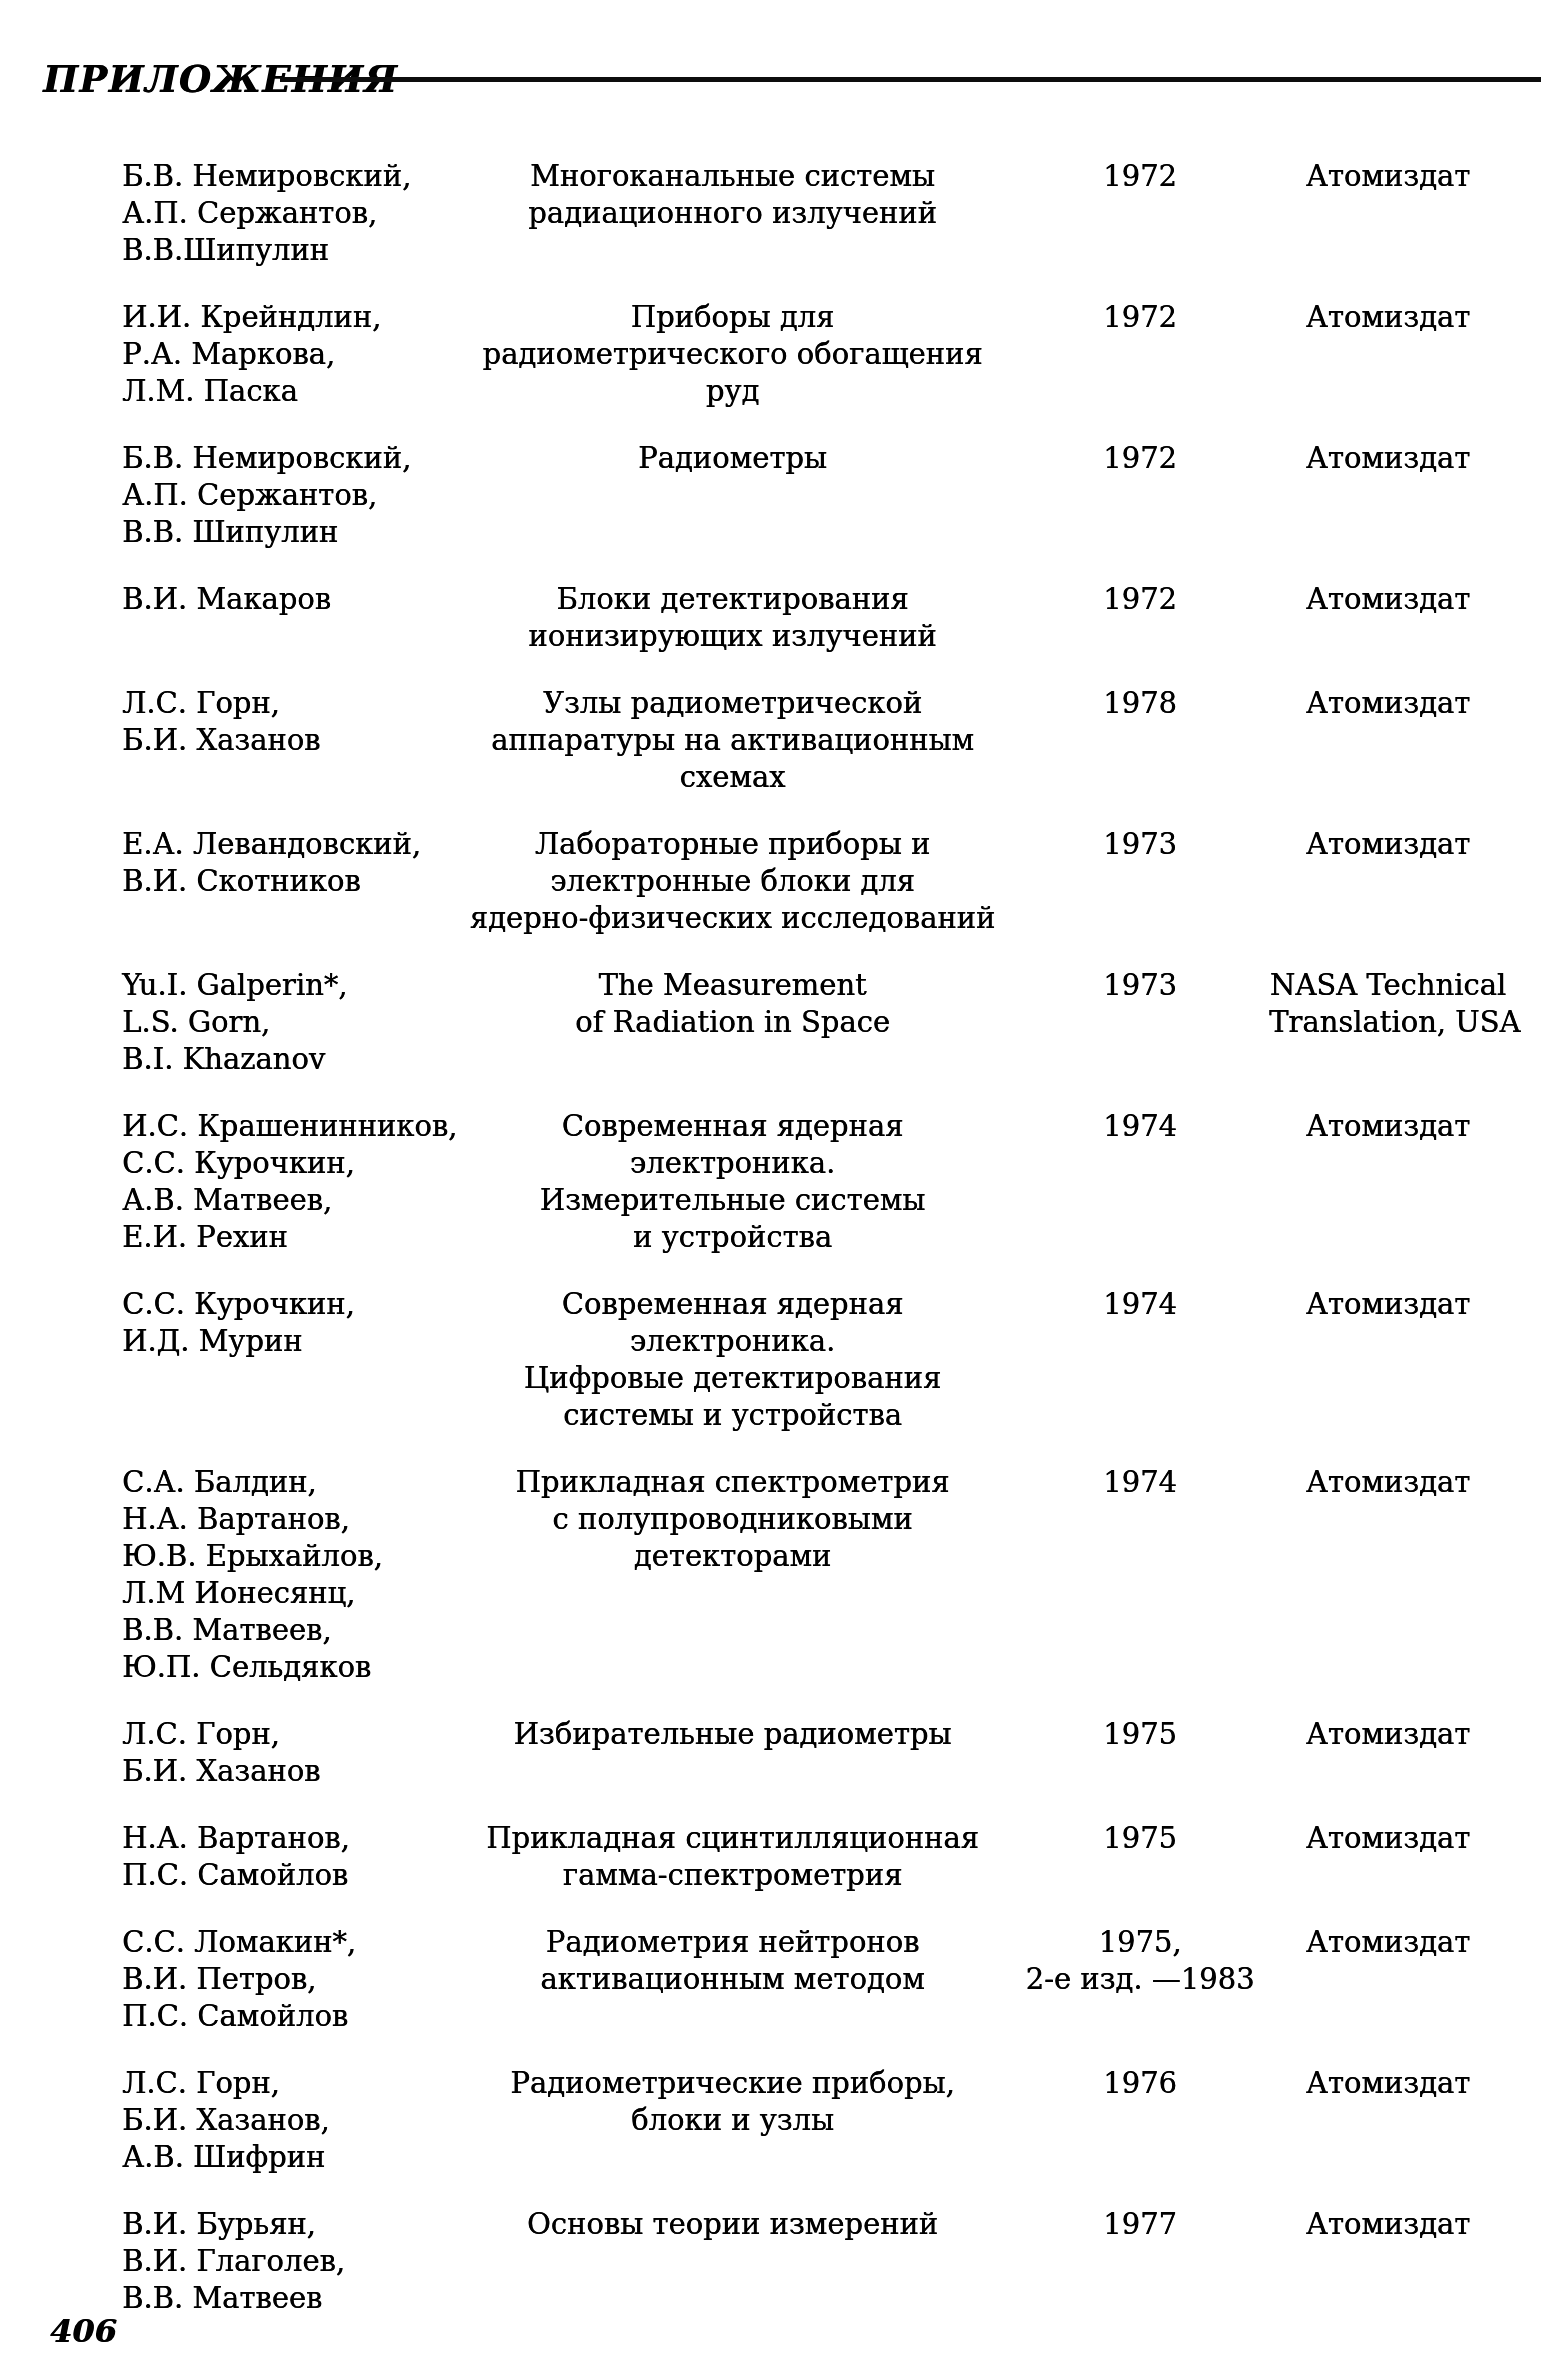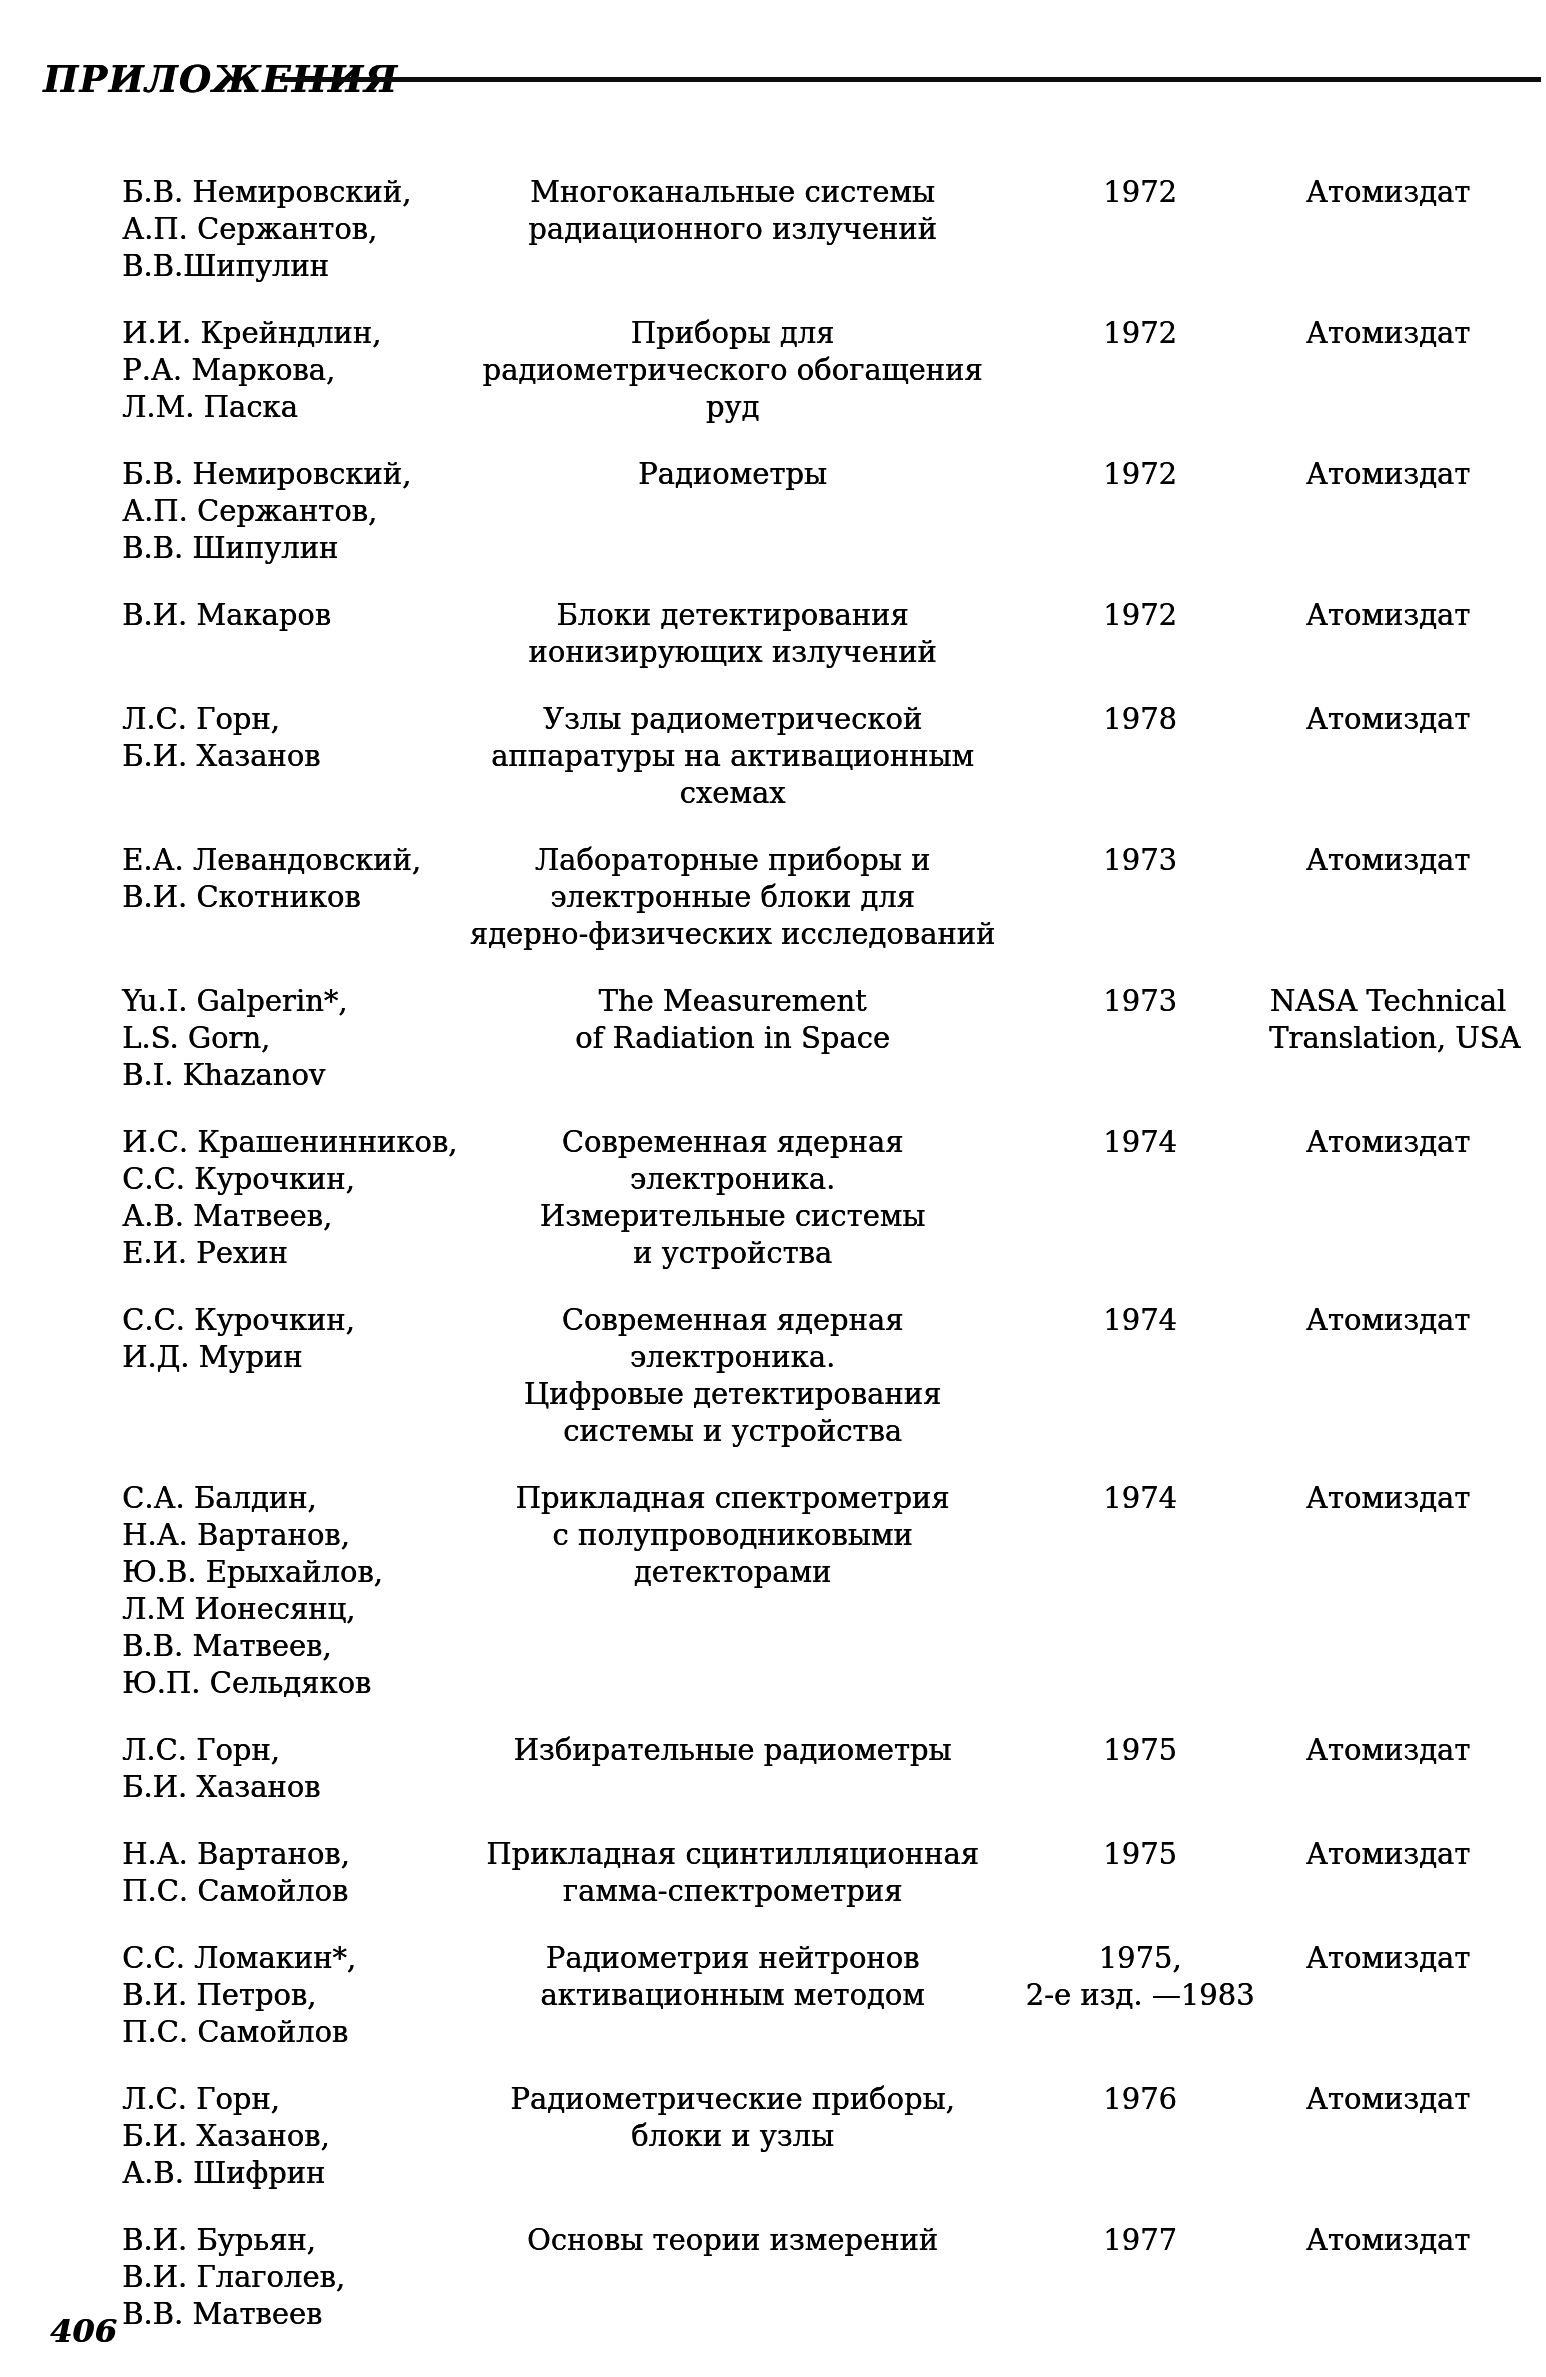--- a/index.html
+++ b/index.html
@@ -47,21 +47,20 @@
     top: 158px;
     width: 1386px;
   }
   .entry {
     display: grid;
     grid-template-columns: 332px 557px 258px 238px;
     margin-bottom: 30px;
     font-size: 29px;
     line-height: 37px;
     text-shadow: 0.4px 0 0 #000;
-    margin-top: 16px;
   }
   .cell { text-align: center; }
   .cell.authors { text-align: left; }
   .cell div { white-space: nowrap; }
   
   .page-number {
     position: absolute;
     left: 50px;
     top: 2312px;
     font-size: 32px;

